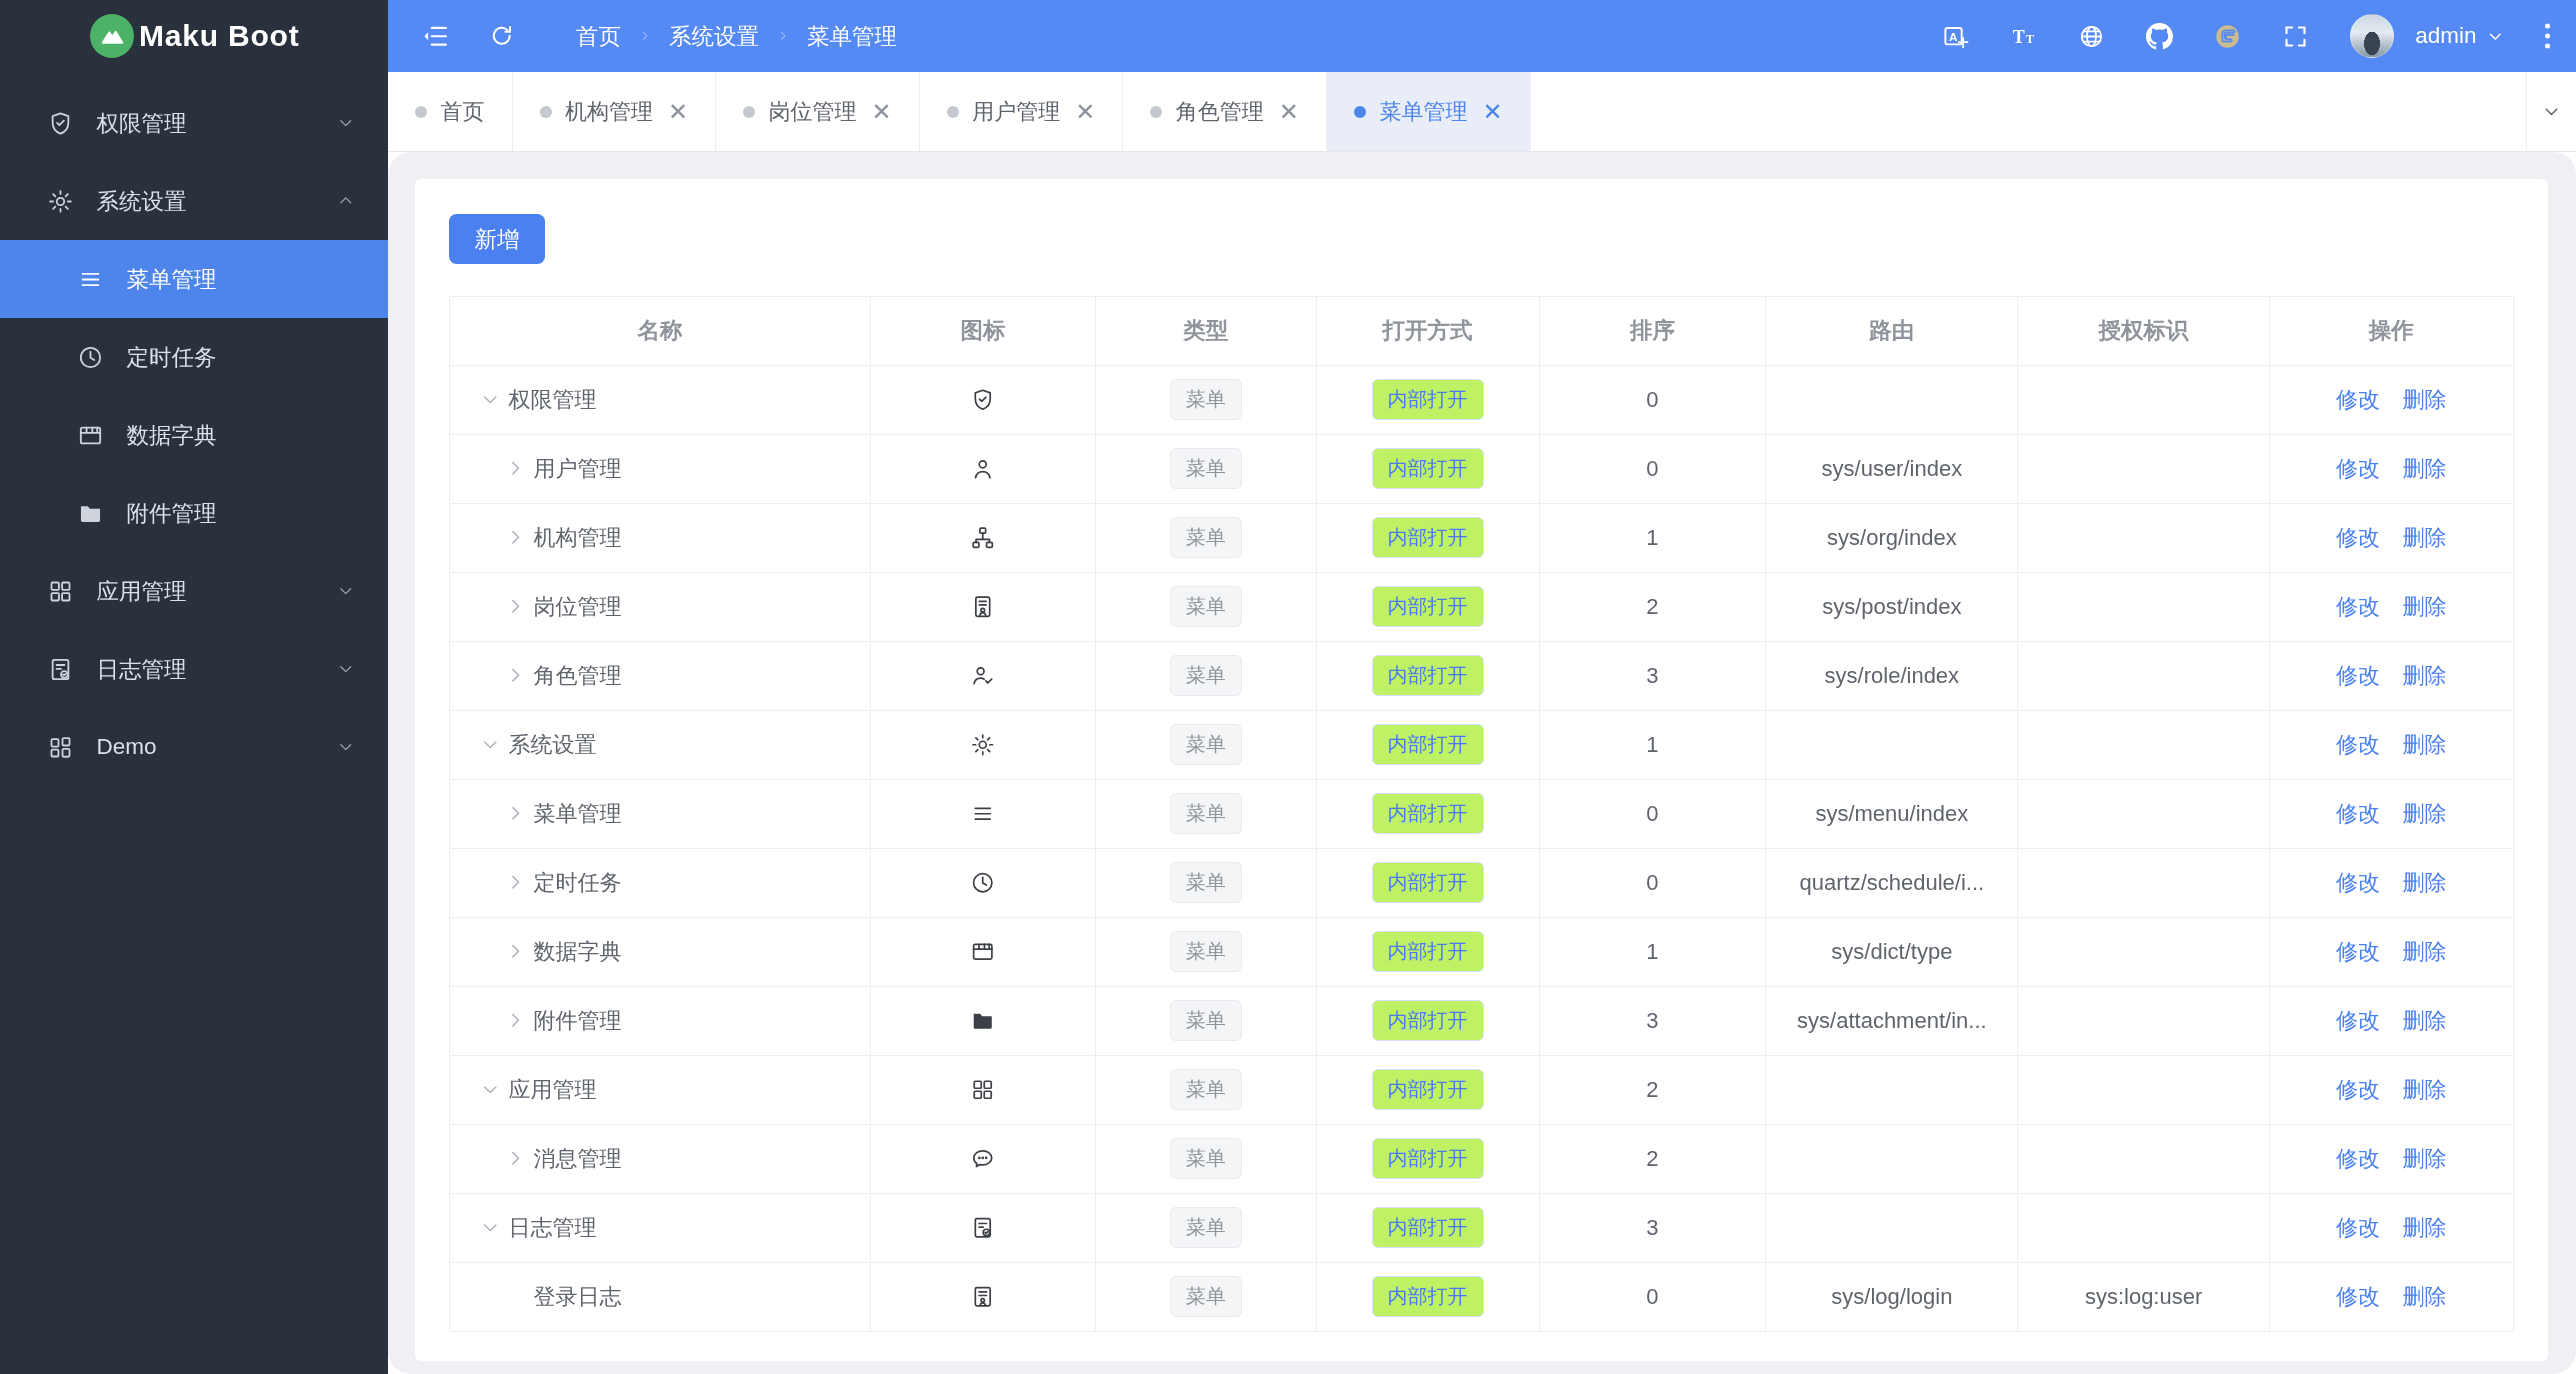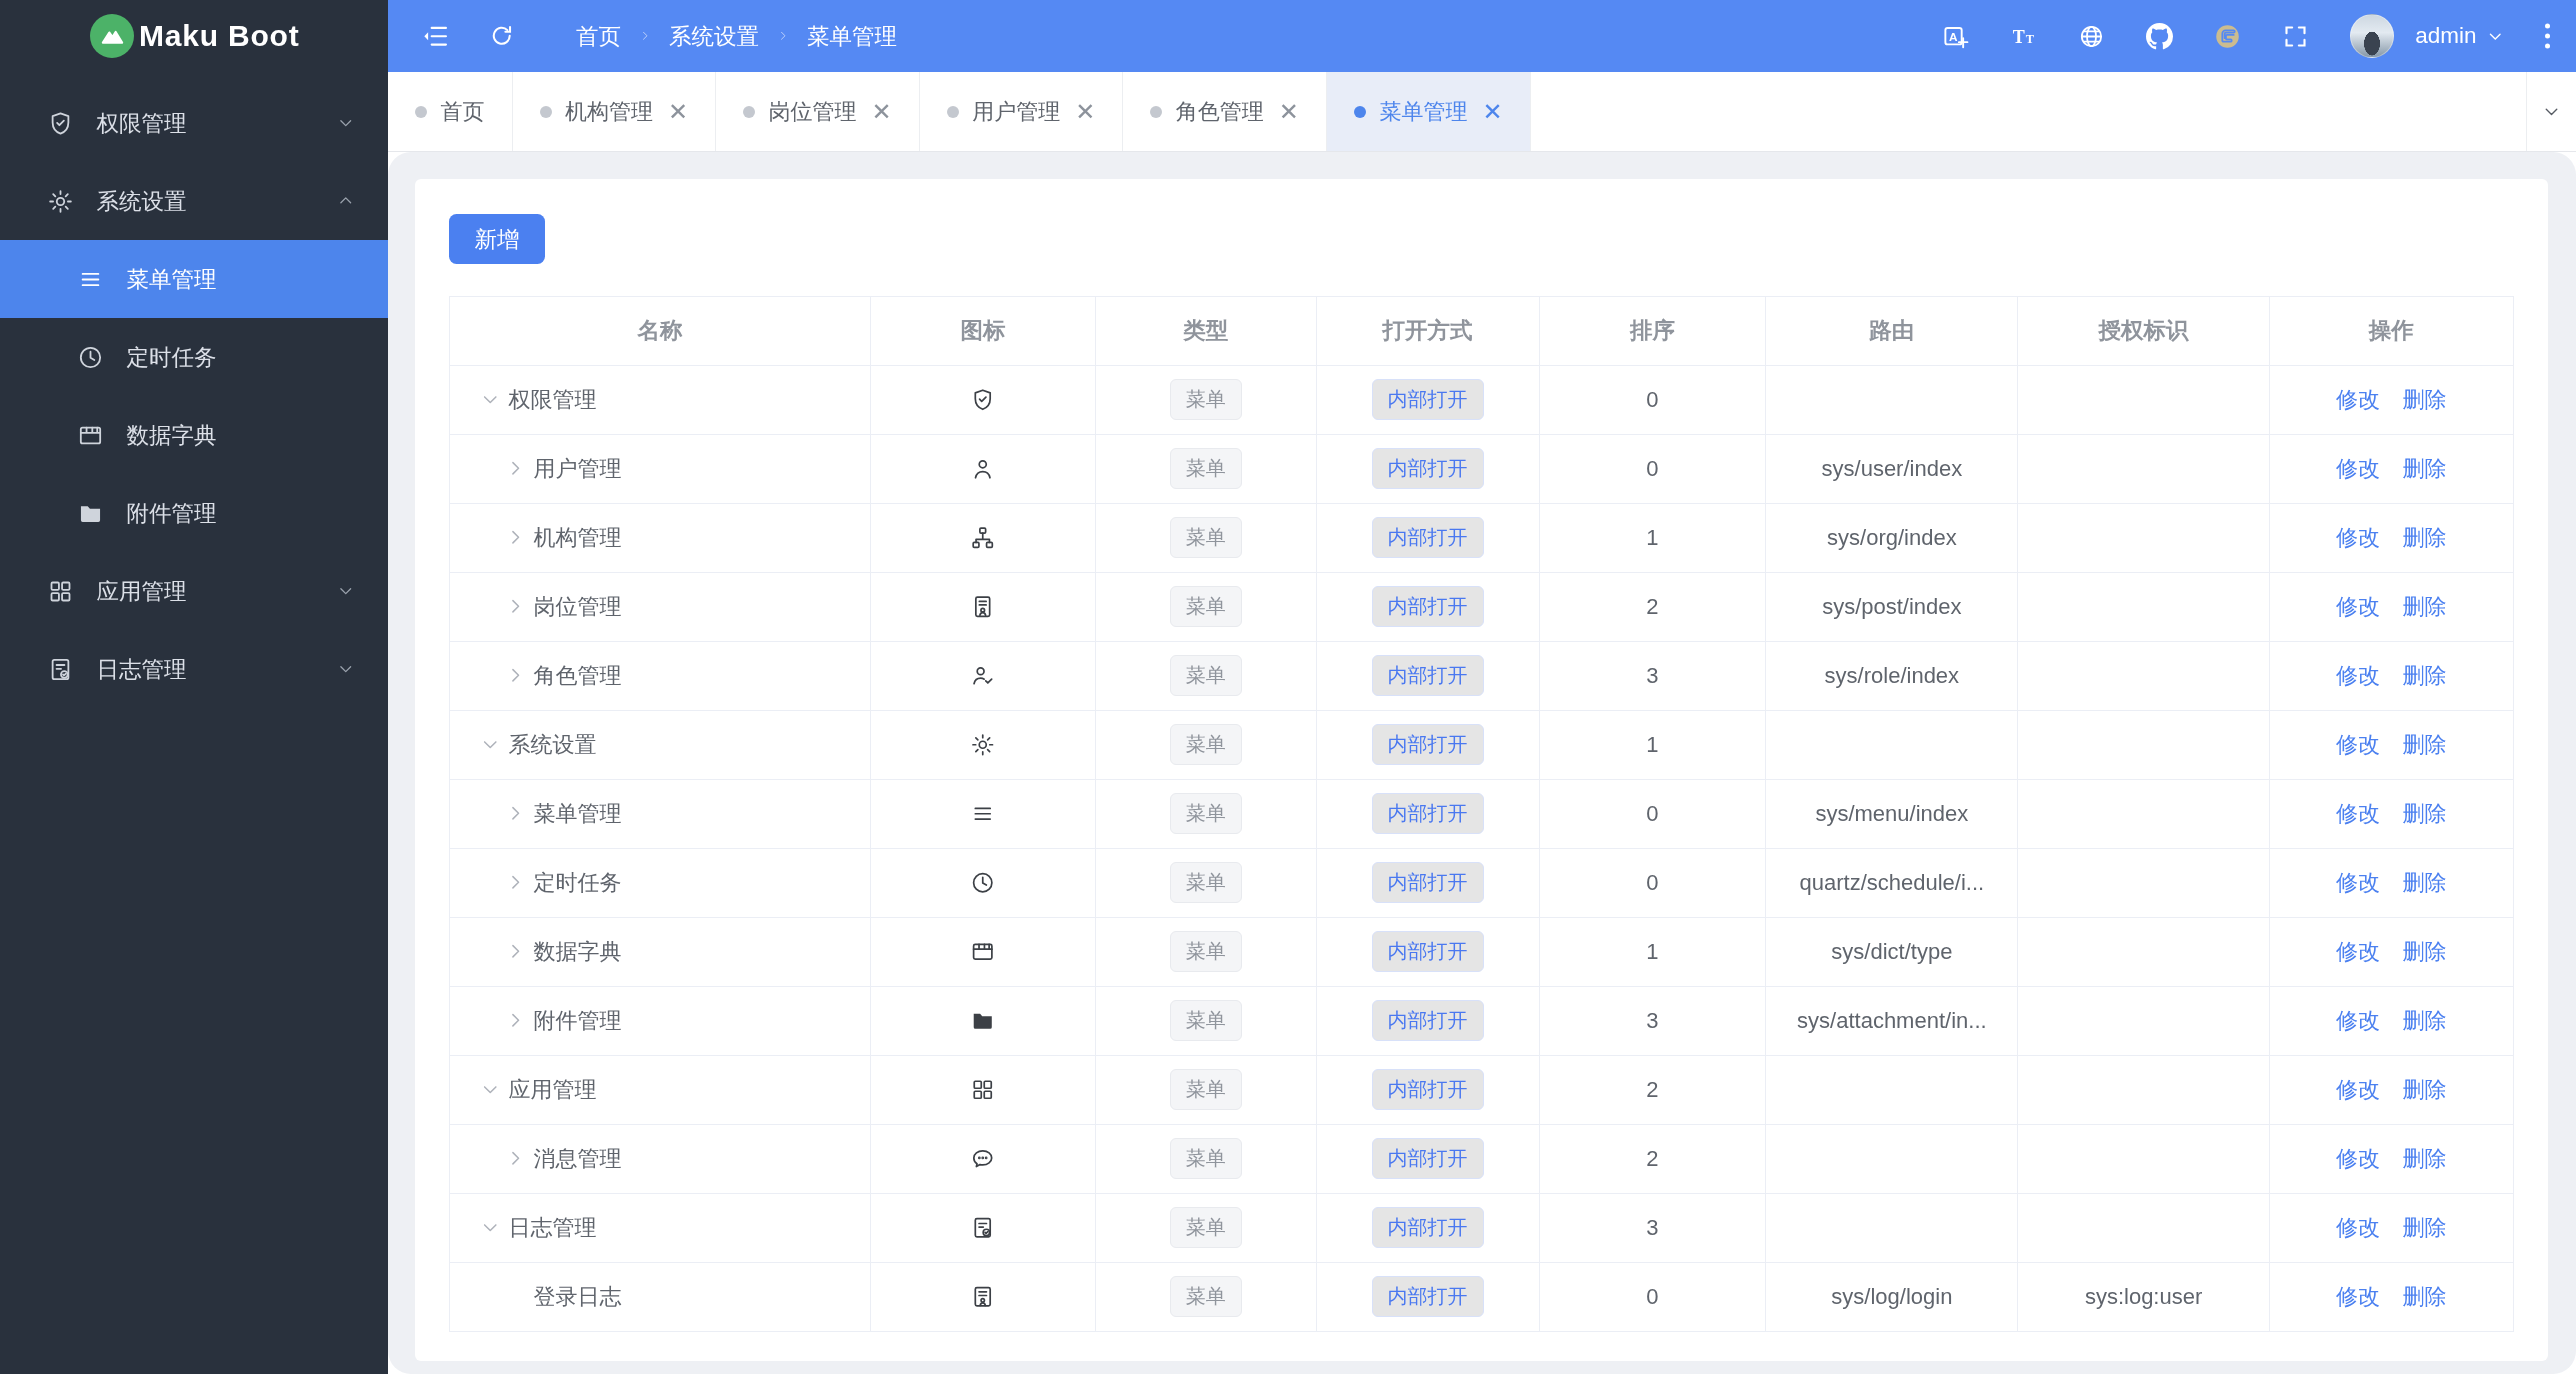--- a/index.html
+++ b/index.html
@@ -71,21 +71,21 @@
   .grid th { color:#8f949c; font-weight:700; font-size:22.5px; background:#ffffff; }
   .name-cell { display:flex; align-items:center; text-align:left; padding-left:21px; }
   .name-cell .arrow { width:22.5px; height:22.5px; margin-right:7.5px; color:#aeb2ba; flex-shrink:0; cursor:pointer; }
   .name-cell .arrow svg { width:22.5px; height:22.5px; display:block; }
   .name-cell.lv1 { padding-left:46px; }
   .name-cell .arrow.none { visibility:hidden; }
   .row-icon { display:inline-block; width:25.5px; height:25.5px; color:#3c4046; vertical-align:middle; }
   .row-icon svg { width:25.5px; height:25.5px; display:block; }
   .tag { display:inline-block; height:41px; line-height:38px; padding:0 15px; border-radius:6px; font-size:20px; }
   .tag.plain { background:#f4f5f7; border:1.5px solid #e8eaee; color:#8f949c;text-align:right; }
-  .tag.blue { background:#e5e5e5; border:1.5px solid #d8e1f9; color:#4a78f0; }
+  .tag.blue { background:#bef264; border:1.5px solid #d8e1f9; color:#4a78f0; }
   .ops a { color:#4b80f0; margin:0 11.3px; text-decoration:none; cursor:pointer; }
 </style>
 </head>
 <body>
 
 <div class="app">
 
   <aside class="sidebar">
     <div class="logo">
       <span class="logo-badge">
@@ -177,20 +177,36 @@
         <div class="menu-item">
           <span class="mi">
             <svg viewBox="0 0 24 24" fill="none" stroke="currentColor" stroke-width="1.6" stroke-linecap="round" stroke-linejoin="round">
               <rect x="5" y="3.4" width="14" height="17.2" rx="1.5"></rect>
               <path d="M8.5 8h7M8.5 11.4h4"></path>
               <circle cx="15.4" cy="16.4" r="3"></circle>
               <path d="M14.2 16.4l.9.9 1.7-1.7"></path>
             </svg>
           </span>
           <span class="ml">日志管理</span>
+          <span class="mc">
+            <svg viewBox="0 0 24 24" fill="none" stroke="currentColor" stroke-width="1.6" stroke-linecap="round" stroke-linejoin="round">
+              <path d="M6 9.5l6 6 6-6"></path>
+            </svg>
+          </span>
+        </div>
+        <div class="menu-item">
+          <span class="mi">
+            <svg viewBox="0 0 24 24" fill="none" stroke="currentColor" stroke-width="1.6" stroke-linecap="round" stroke-linejoin="round">
+              <rect x="4" y="4.6" width="6.2" height="6.6" rx="1"></rect>
+              <rect x="4" y="13.8" width="6.2" height="6.2" rx="1"></rect>
+              <rect x="13.8" y="3.6" width="6.2" height="6.6" rx="1"></rect>
+              <rect x="13.8" y="13.2" width="6.2" height="7" rx="1"></rect>
+            </svg>
+          </span>
+          <span class="ml">Demo</span>
           <span class="mc">
             <svg viewBox="0 0 24 24" fill="none" stroke="currentColor" stroke-width="1.6" stroke-linecap="round" stroke-linejoin="round">
               <path d="M6 9.5l6 6 6-6"></path>
             </svg>
           </span>
         </div>
       </nav>
   </aside>
 
   <div class="main">

